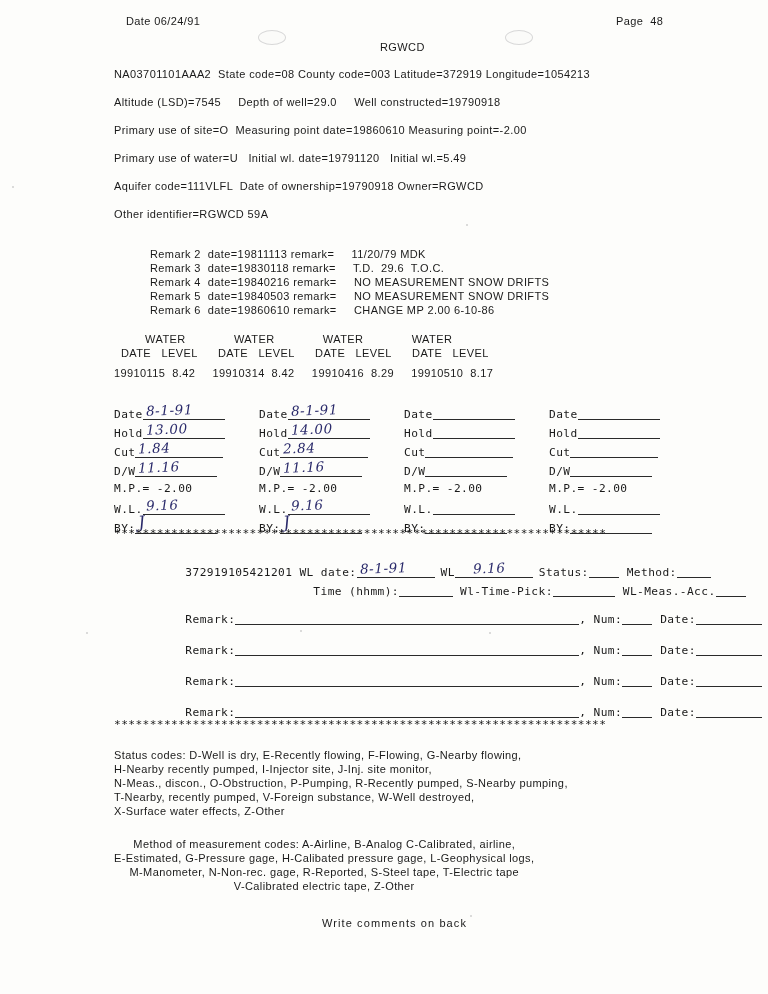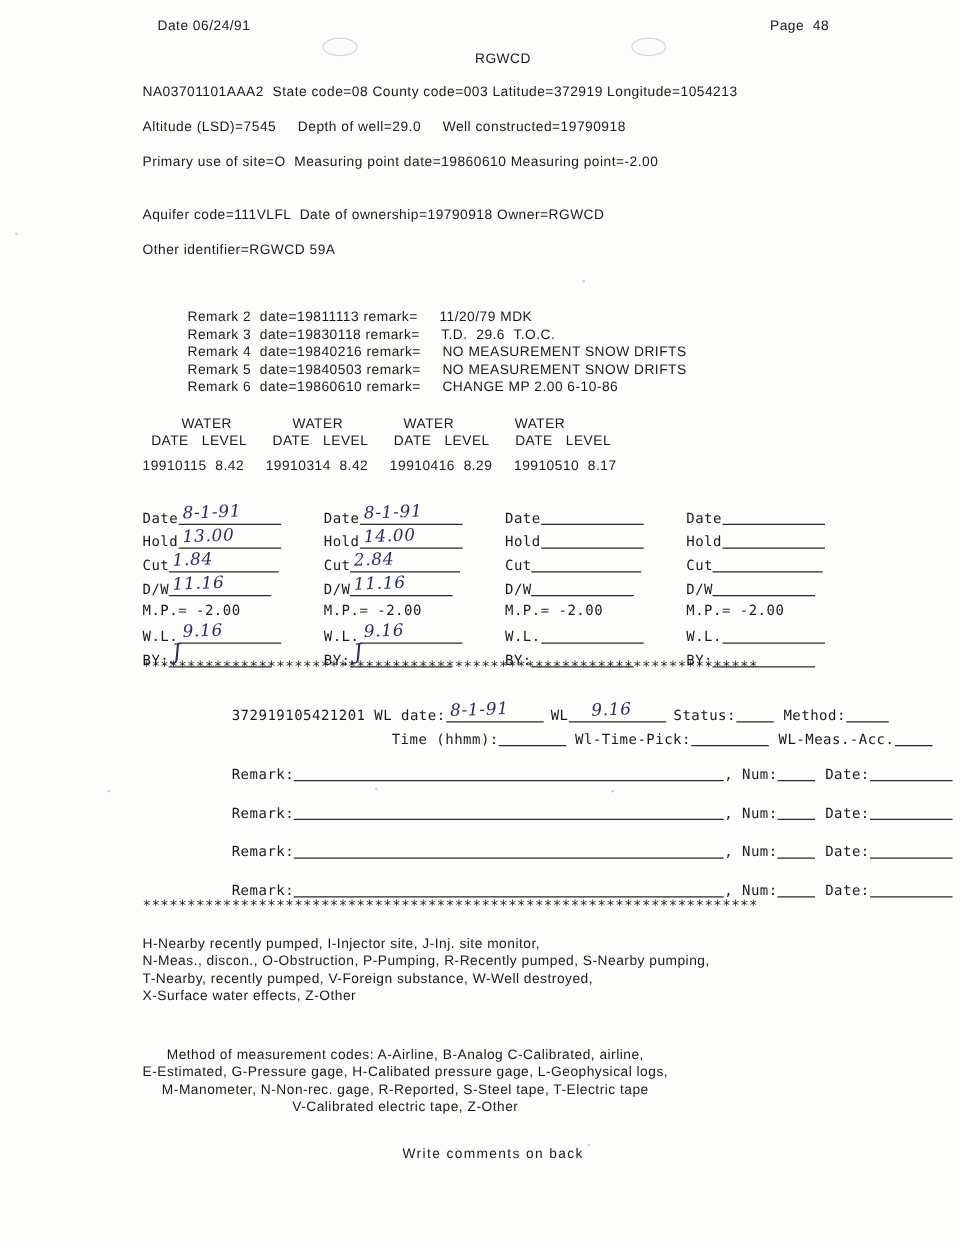--- a/index.html
+++ b/index.html
@@ -216,20 +216,21 @@
 
       <div class="line title">RGWCD</div>
 
       <div class="body-block">
         <div class="line">NA03701101AAA2  State code=08 County code=003 Latitude=372919 Longitude=1054213</div>
         <div class="gap"></div>
         <div class="line">Altitude (LSD)=7545     Depth of well=29.0     Well constructed=19790918</div>
         <div class="gap"></div>
         <div class="line">Primary use of site=O  Measuring point date=19860610 Measuring point=-2.00</div>
         <div class="gap"></div>
+        <div class="line">Primary use of water=U   Initial wl. date=19791120   Initial wl.=5.49</div>
         <div class="gap"></div>
         <div class="line">Aquifer code=111VLFL  Date of ownership=19790918 Owner=RGWCD</div>
         <div class="gap"></div>
         <div class="line">Other identifier=RGWCD 59A</div>
       </div>
 
       <div class="remarks-block">
         <div class="line">Remark 2  date=19811113 remark=     11/20/79 MDK</div>
         <div class="line">Remark 3  date=19830118 remark=     T.D.  29.6  T.O.C.</div>
         <div class="line">Remark 4  date=19840216 remark=     NO MEASUREMENT SNOW DRIFTS</div>
@@ -318,20 +319,21 @@
           <span>Remark:</span><span class="ul" style="width:344px"></span><span>, Num:</span><span class="ul" style="width:30px"></span><span style="margin-left:8px">Date:</span><span class="ul" style="width:66px"></span>
         </div>
         <div class="rline">
           <span>Remark:</span><span class="ul" style="width:344px"></span><span>, Num:</span><span class="ul" style="width:30px"></span><span style="margin-left:8px">Date:</span><span class="ul" style="width:66px"></span>
         </div>
       </div>
 
       <div class="stars s2">*********************************************************************</div>
 
       <div class="codes-block">
+        <div class="line">Status codes: D-Well is dry, E-Recently flowing, F-Flowing, G-Nearby flowing,</div>
         <div class="line">H-Nearby recently pumped, I-Injector site, J-Inj. site monitor,</div>
         <div class="line">N-Meas., discon., O-Obstruction, P-Pumping, R-Recently pumped, S-Nearby pumping,</div>
         <div class="line">T-Nearby, recently pumped, V-Foreign substance, W-Well destroyed,</div>
         <div class="line">X-Surface water effects, Z-Other</div>
       </div>
 
       <div class="method-block">
         <div class="line">Method of measurement codes: A-Airline, B-Analog C-Calibrated, airline,</div>
         <div class="line">E-Estimated, G-Pressure gage, H-Calibated pressure gage, L-Geophysical logs,</div>
         <div class="line">M-Manometer, N-Non-rec. gage, R-Reported, S-Steel tape, T-Electric tape</div>

